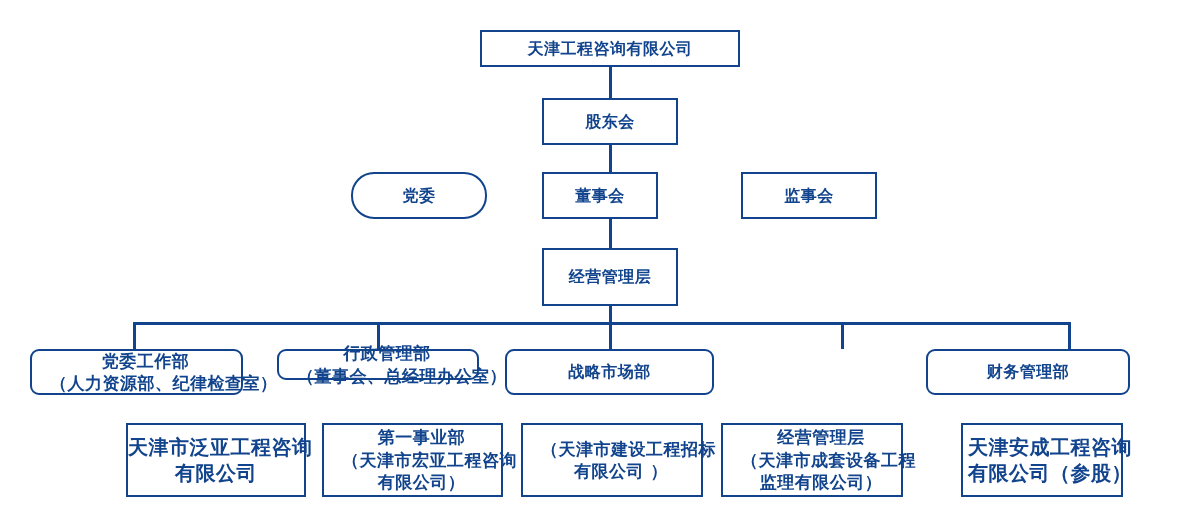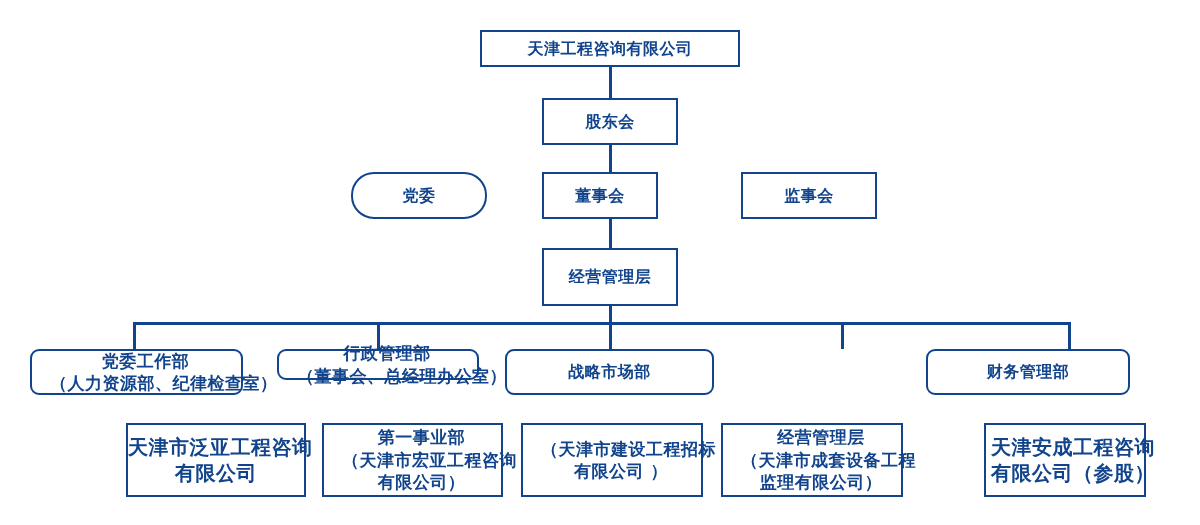--- a/index.html
+++ b/index.html
@@ -156,20 +156,20 @@
   </div>
 
   <div class="node s14" style="left:721px; top:423px; width:182px; height:74px;">
     <div class="txt">
       <span>经营管理层</span>
       <span>（天津市成套设备工程</span>
       <span>监理有限公司）</span>
     </div>
   </div>
 
-  <div class="node s15 align-left" style="left:984px; top:423px; width:162px; height:74px;">
+  <div class="node s15 align-left" style="left:961px; top:423px; width:162px; height:74px;">
     <div class="txt">
       <span>天津安成工程咨询</span>
       <span>有限公司（参股）</span>
     </div>
   </div>
 
 </div>
 
 </body></html>

